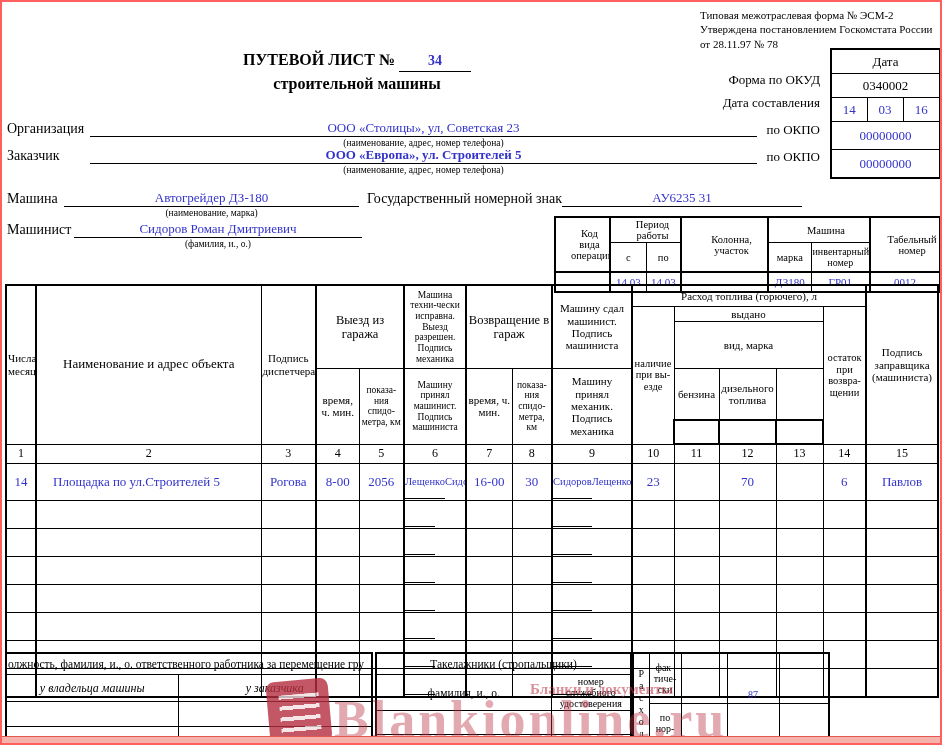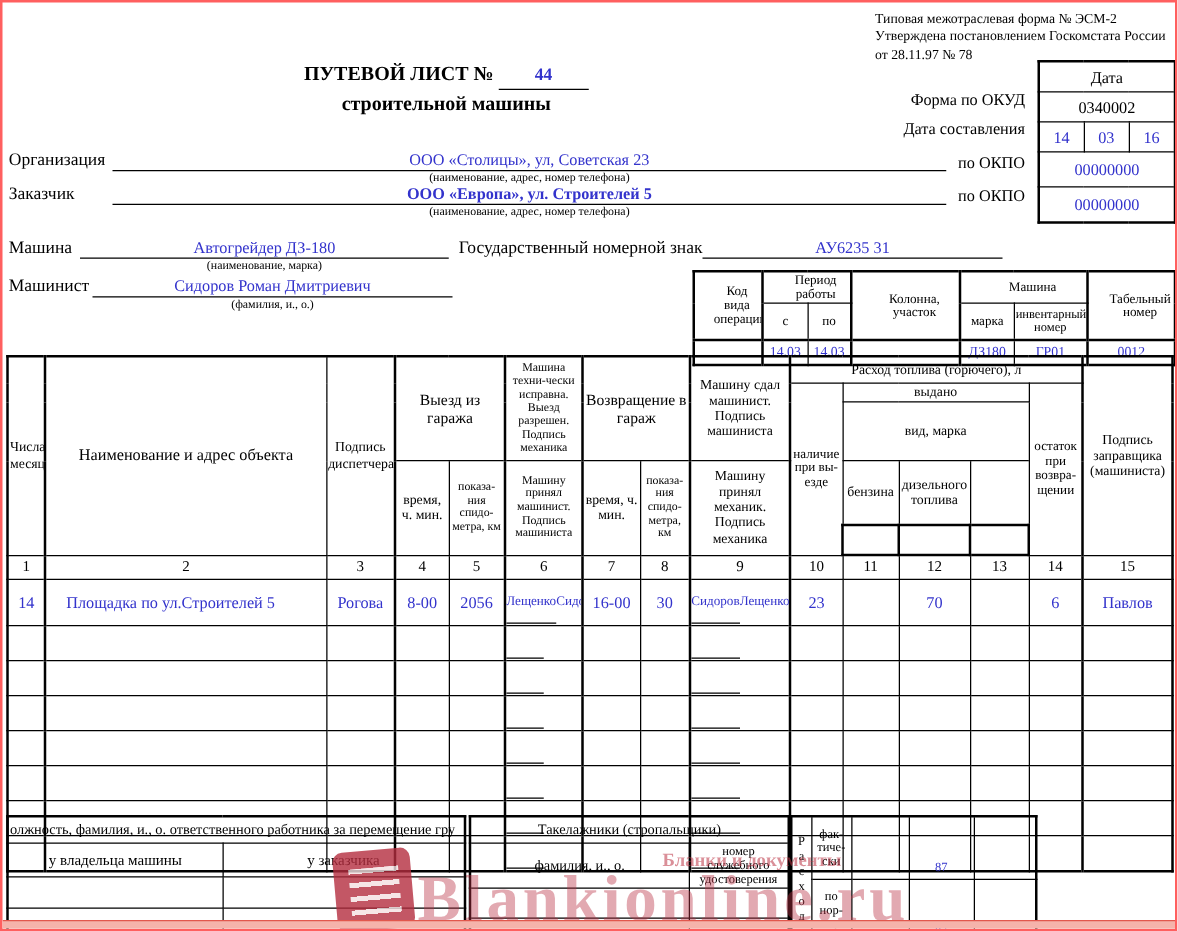--- a/index.html
+++ b/index.html
@@ -48,21 +48,21 @@
   td.p0{padding:0 !important;}
   .split{display:flex;flex-direction:row;width:100%;}
   .split-34{height:34px;}
   .split-25{height:25px;}
   .split>div{flex:1;display:flex;align-items:center;justify-content:center;color:#3333cc;font-size:10.5px;}
   .split>div:first-child{border-bottom:1px solid #000;}
   
   .bt-left{left:3px;top:650px;width:368px;}
   .bt-left td{font-size:12px;}
   .bt-left tr.t td{height:18px;font-size:11.5px;white-space:nowrap;text-align:left;padding-left:1px;}
-  .bt-left tr.h td{height:24px;}
+  .bt-left tr.h td{height:24px;font-style:italic;}
   .bt-left tr.e td{height:22px;}
   .bt-mid{left:373px;top:650px;width:257px;}
   .bt-mid tr.t td{height:18px;font-size:11.5px;}
   .bt-mid tr.h td{height:28px;font-size:11.5px;margin-top:40px;}
   .bt-mid tr.h td.cert{font-size:10px;}
   .bt-mid tr.e td{height:21px;}
   .bt-right{left:630px;top:650px;width:198px;}
   .bt-right td{font-size:10px;}
   .bt-right tr td{height:45px;}
   .vert{writing-mode:vertical-rl;text-orientation:upright;font-size:10.5px;letter-spacing:1px;padding:0;}
@@ -83,21 +83,21 @@
 
   <div class="abs form-ref">
     <div>Типовая межотраслевая форма № ЭСМ-2</div>
     <div>Утверждена постановлением Госкомстата России</div>
     <div>от 28.11.97 № 78</div>
   </div>
 
   <div class="abs title">
     <div>
       <span>ПУТЕВОЙ ЛИСТ №</span>
-      <span class="title-num">44</span>
+      <span class="title-num">34</span>
     </div>
     <div>строительной машины</div>
   </div>
 
   <table class="abs grid codes-box">
     <colgroup>
         <col style="width:36px">
         <col style="width:36px">
         <col style="width:37px">
       </colgroup>

